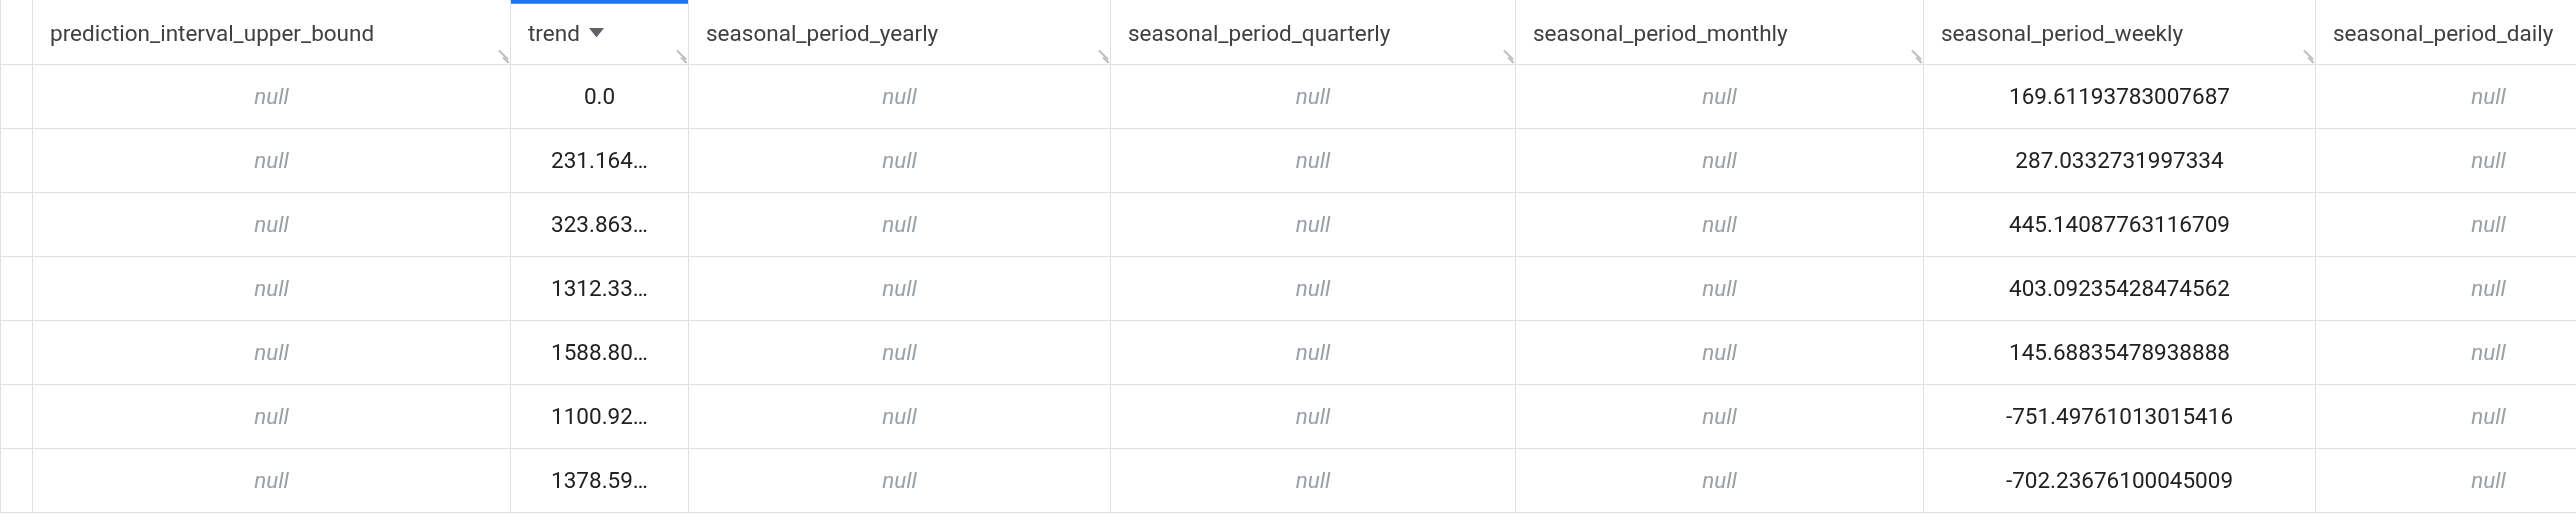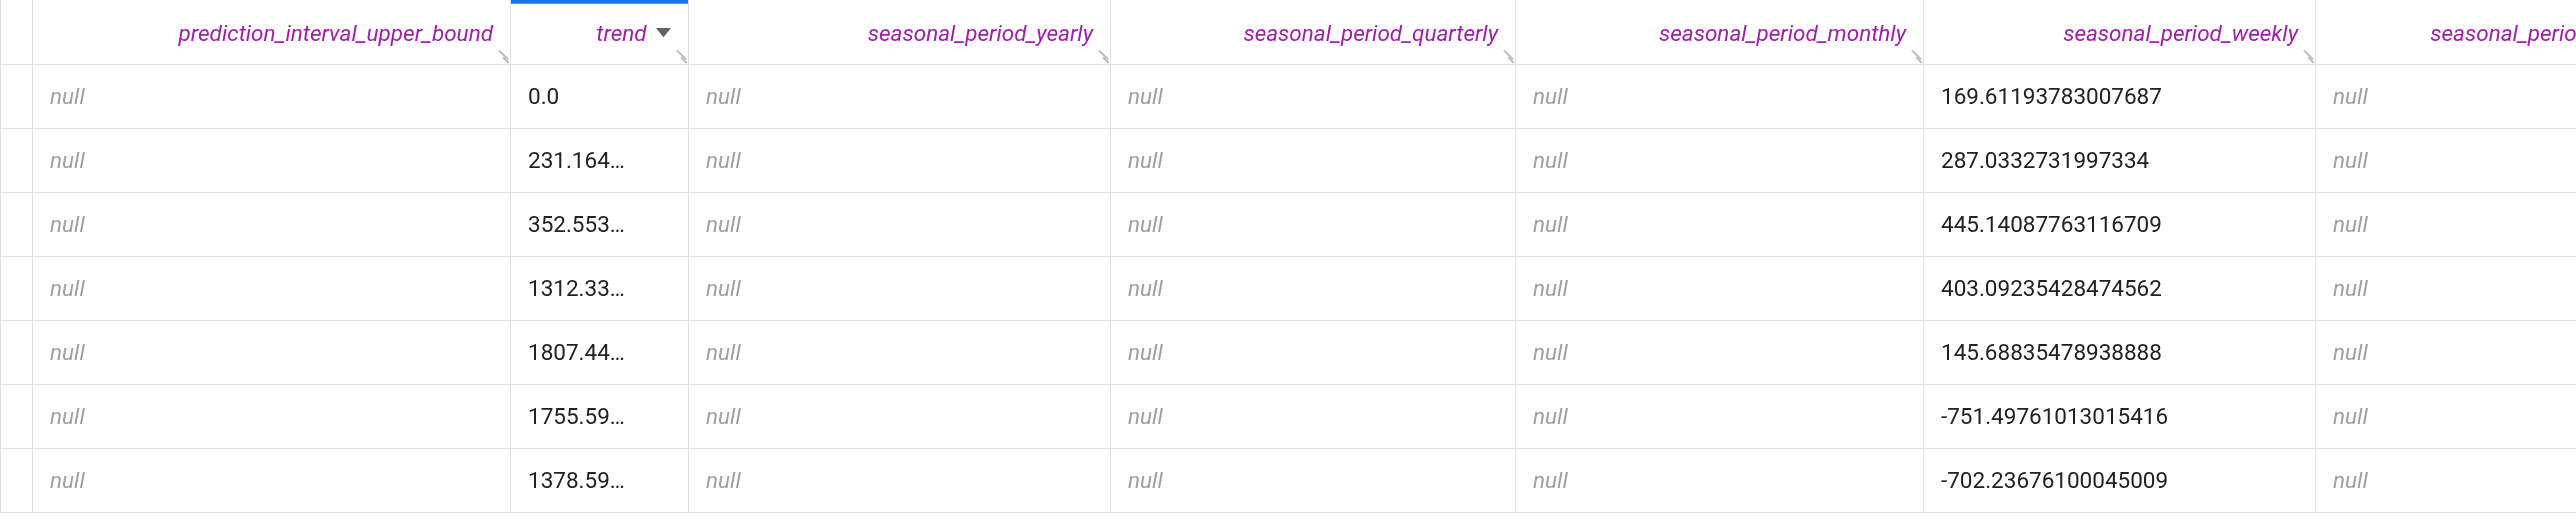--- a/index.html
+++ b/index.html
@@ -24,26 +24,25 @@
     border: 0.9px solid #e0e0e0;
     height: 64px;
     vertical-align: middle;
     position: relative;
     padding: 0 17px;
     white-space: nowrap;
     overflow: hidden;
     text-overflow: ellipsis;
   }
   .hcell {
-    color: #a21caf;
+    color: #404040;
     font-weight: 400;
-    text-align: right;
+    text-align: left;
     background: #fff;
     border-top: none;
-    font-style: italic;
   }
   .hcell.active {
     box-shadow: inset 0 3.7px 0 0 #1a73e8;
   }
   .hcell .label {
     display: inline-block;
     vertical-align: middle;
   }
   .sort-icon {
     display: inline-block;
@@ -68,21 +67,21 @@
   }
   .resize-handle::before {
     width: 13px; height: 1.9px;
     right: -1.9px; bottom: 5.6px;
   }
   .resize-handle::after {
     width: 7.5px; height: 1.9px;
     right: -0.9px; bottom: 0.9px;
   }
   .dcell {
-    text-align: left;
+    text-align: center;
     color: #202124;
   }
   .dcell.null {
     color: #9aa0a6;
     font-style: italic;
   }
   
   .c0 { width: 32px; padding:0; }
   .c1 { width: 478px; }
   .c2 { width: 178px; }
@@ -124,51 +123,51 @@
       <div class="dcell c2">231.164…</div>
       <div class="dcell c3 null">null</div>
       <div class="dcell c4 null">null</div>
       <div class="dcell c5 null">null</div>
       <div class="dcell c6">287.0332731997334</div>
       <div class="dcell c7 null">null</div>
     </div>
     <div class="drow">
       <div class="dcell c0"></div>
       <div class="dcell c1 null">null</div>
-      <div class="dcell c2">352.553…</div>
+      <div class="dcell c2">323.863…</div>
       <div class="dcell c3 null">null</div>
       <div class="dcell c4 null">null</div>
       <div class="dcell c5 null">null</div>
       <div class="dcell c6">445.14087763116709</div>
       <div class="dcell c7 null">null</div>
     </div>
     <div class="drow">
       <div class="dcell c0"></div>
       <div class="dcell c1 null">null</div>
       <div class="dcell c2">1312.33…</div>
       <div class="dcell c3 null">null</div>
       <div class="dcell c4 null">null</div>
       <div class="dcell c5 null">null</div>
       <div class="dcell c6">403.09235428474562</div>
       <div class="dcell c7 null">null</div>
     </div>
     <div class="drow">
       <div class="dcell c0"></div>
       <div class="dcell c1 null">null</div>
-      <div class="dcell c2">1807.44…</div>
+      <div class="dcell c2">1588.80…</div>
       <div class="dcell c3 null">null</div>
       <div class="dcell c4 null">null</div>
       <div class="dcell c5 null">null</div>
       <div class="dcell c6">145.68835478938888</div>
       <div class="dcell c7 null">null</div>
     </div>
     <div class="drow">
       <div class="dcell c0"></div>
       <div class="dcell c1 null">null</div>
-      <div class="dcell c2">1755.59…</div>
+      <div class="dcell c2">1100.92…</div>
       <div class="dcell c3 null">null</div>
       <div class="dcell c4 null">null</div>
       <div class="dcell c5 null">null</div>
       <div class="dcell c6">-751.49761013015416</div>
       <div class="dcell c7 null">null</div>
     </div>
     <div class="drow">
       <div class="dcell c0"></div>
       <div class="dcell c1 null">null</div>
       <div class="dcell c2">1378.59…</div>

